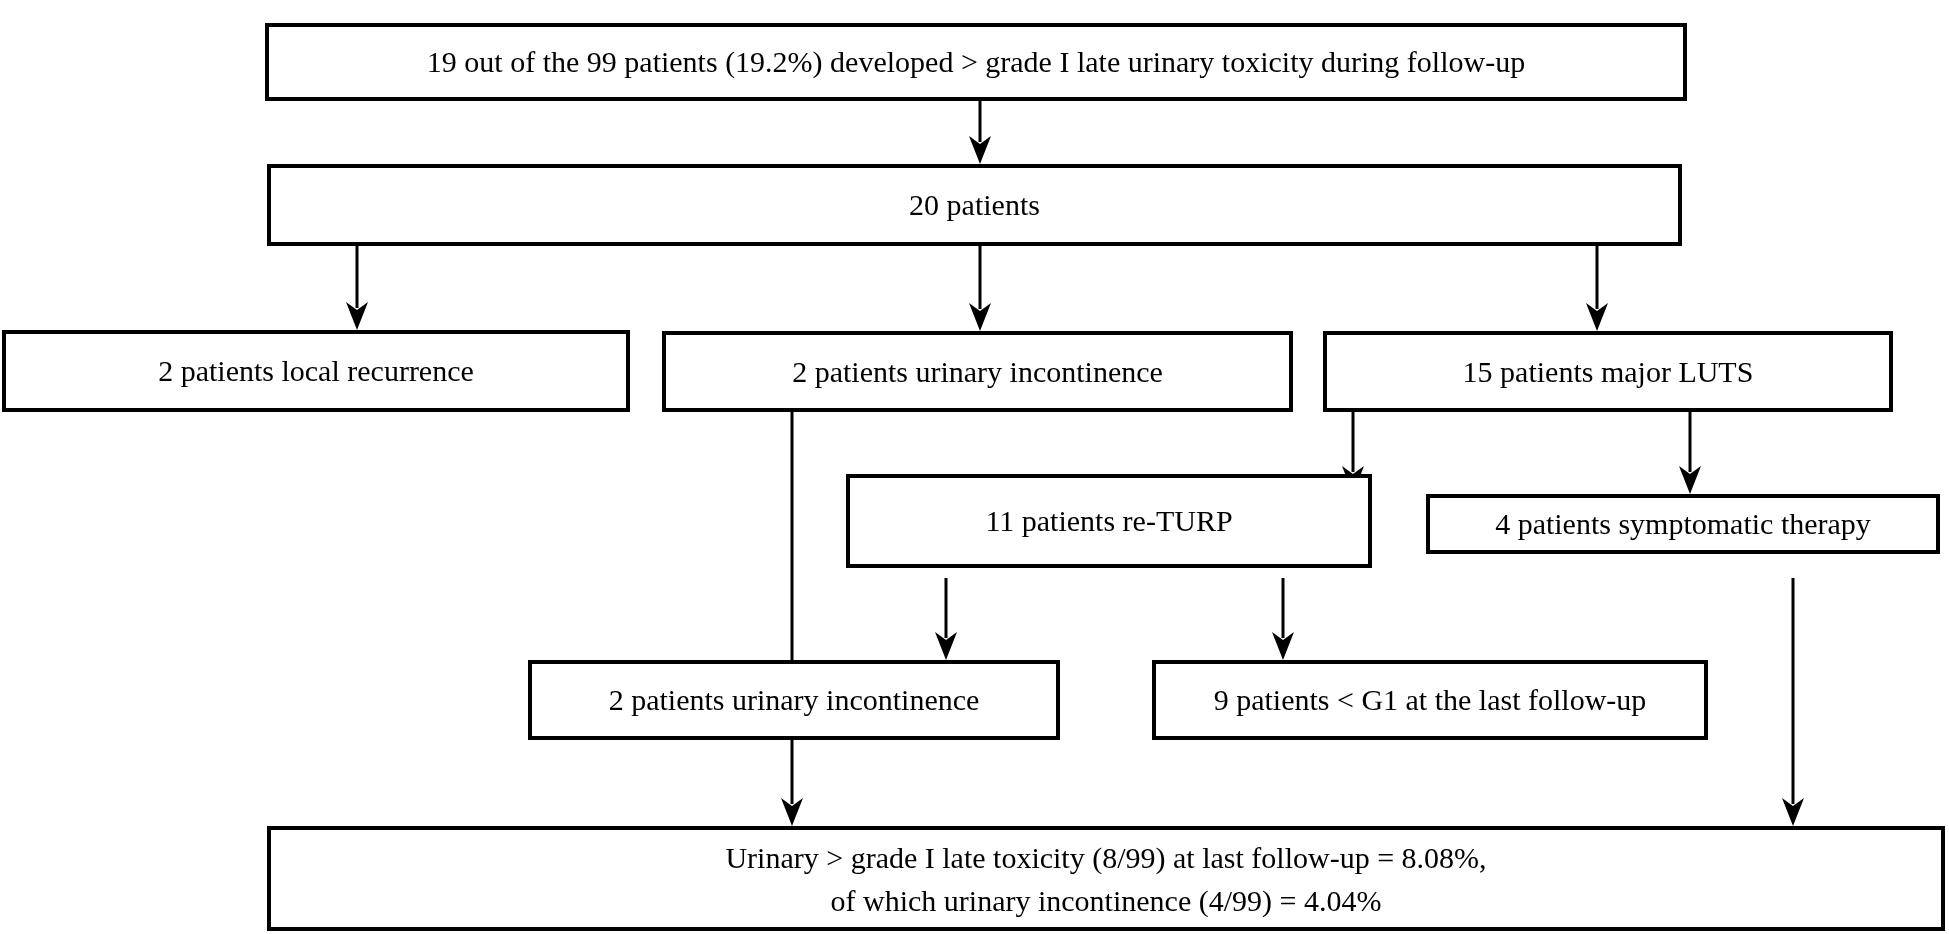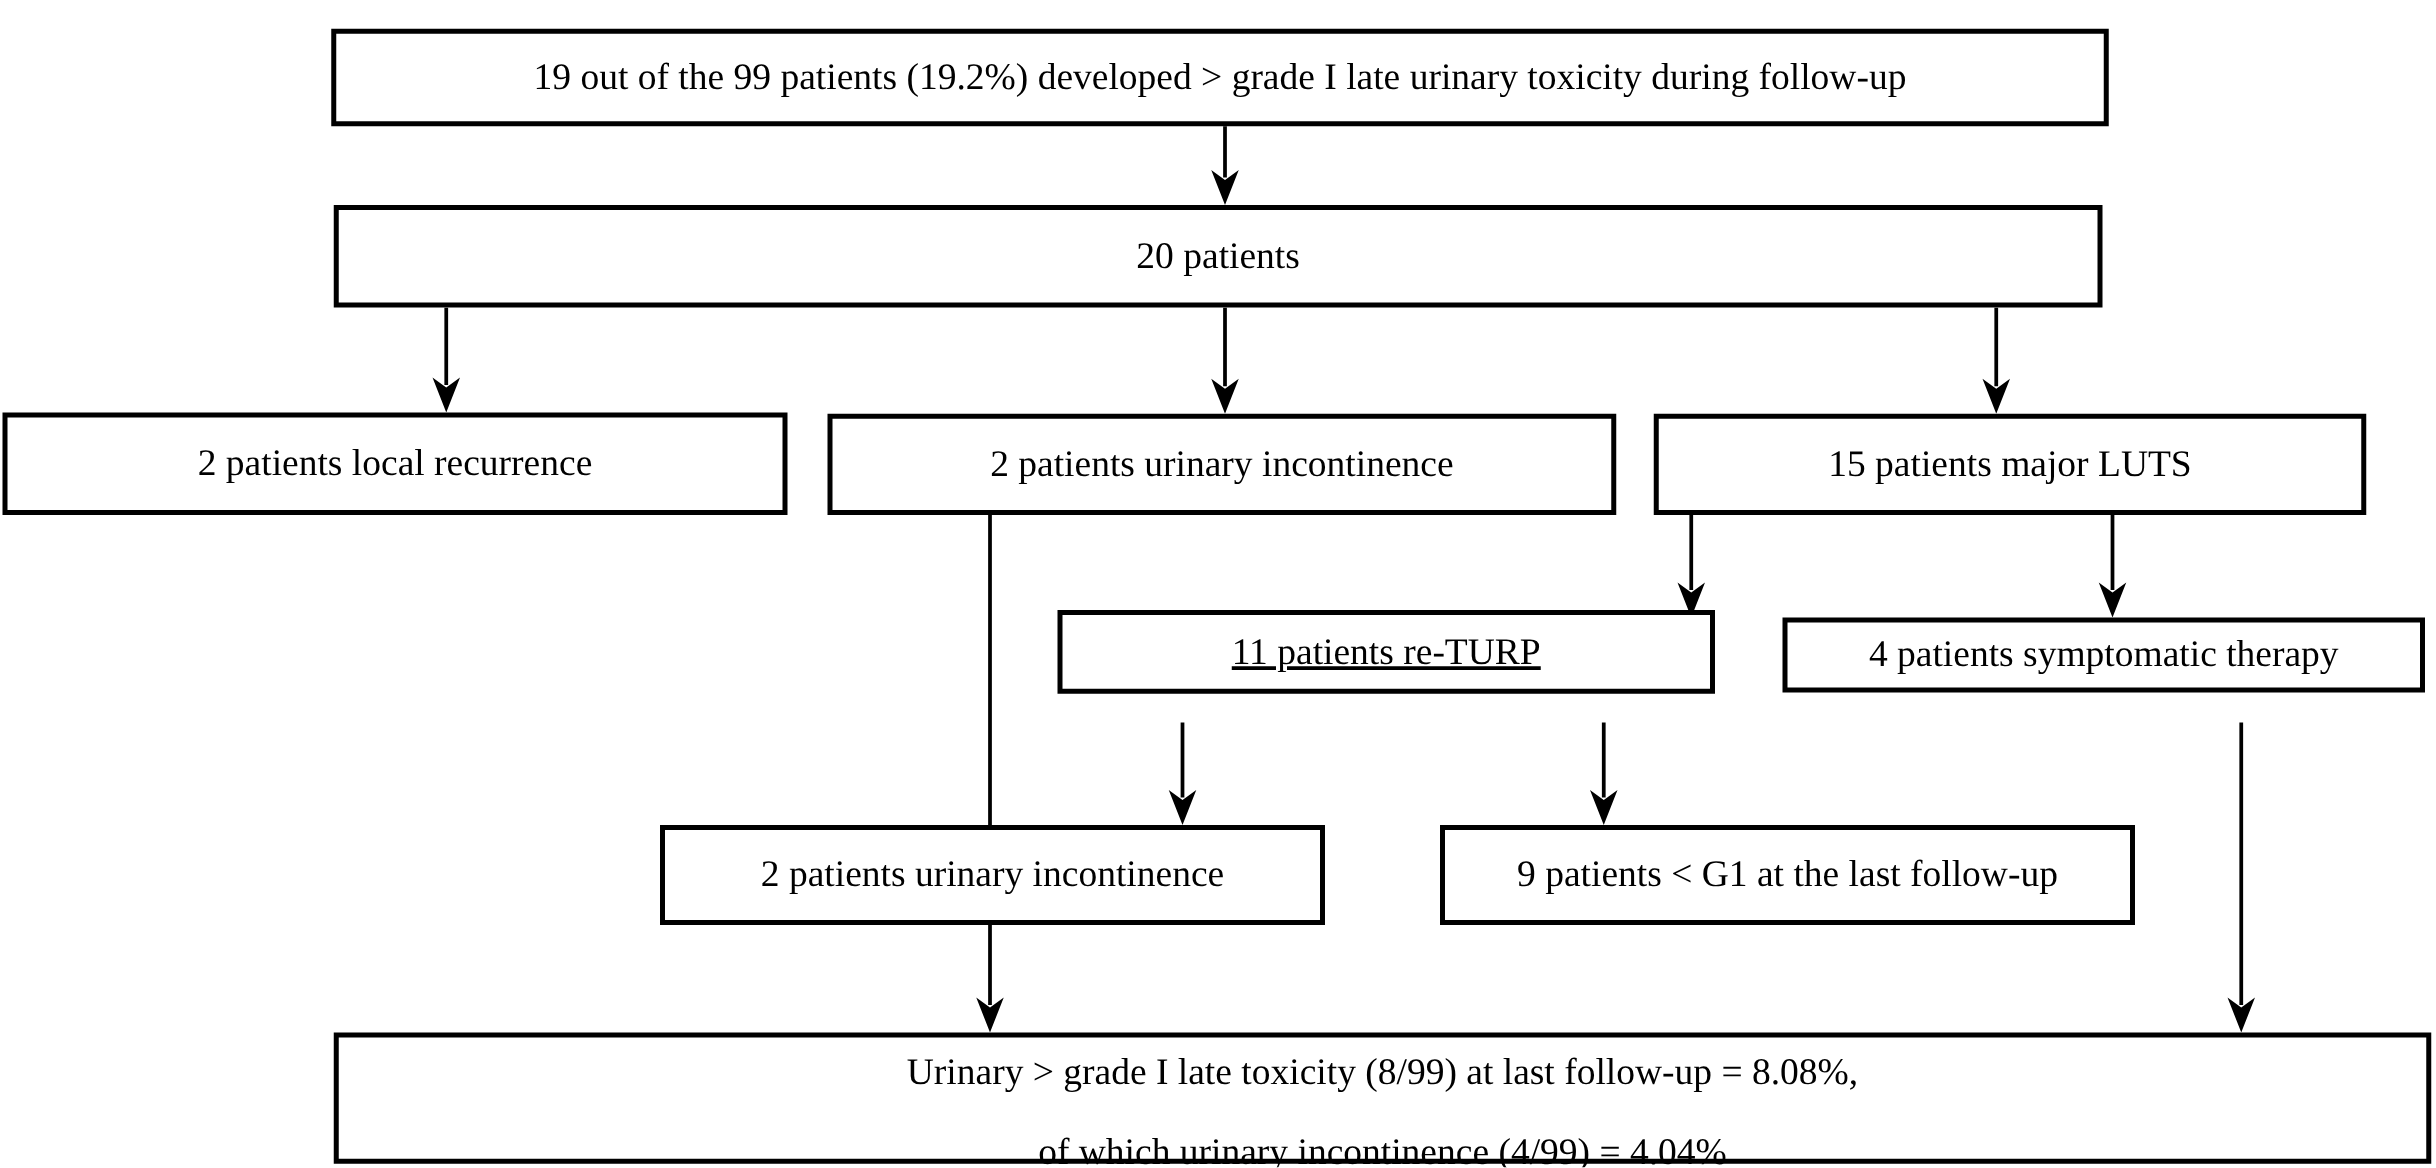--- a/index.html
+++ b/index.html
@@ -35,29 +35,28 @@
     font-size: 30px;
     line-height: 1.25;
     white-space: nowrap;
   }
   .node.multiline {
     flex-direction: column;
     white-space: normal;
   }
   .node.multiline .tline {
     line-height: 43px;
-    margin-top: 21px;
   }
   
   #box-root        { left: 265px;  top: 3px;   width: 1422px; height: 78px; margin-top: 20px;  }
   #box-cohort      { left: 267px;  top: 164px; width: 1415px; height: 82px;  }
   #box-local       { left: 2px;    top: 330px; width: 628px;  height: 82px;  }
   #box-incont      { left: 662px;  top: 331px; width: 631px;  height: 81px;  }
   #box-luts        { left: 1323px; top: 331px; width: 570px;  height: 81px;  }
-  #box-returp      { left: 846px;  top: 488px; width: 526px;  height: 67px; text-decoration: underline;  }
+  #box-returp      { left: 846px;  top: 474px; width: 526px;  height: 94px;  }
   #box-sympt       { left: 1426px; top: 494px; width: 514px;  height: 60px;  }
   #box-incont2     { left: 528px;  top: 660px; width: 532px;  height: 80px;  }
   #box-g1          { left: 1152px; top: 660px; width: 556px;  height: 80px;  }
   #box-outcome     { left: 267px;  top: 826px; width: 1678px; height: 105px; }
 </style>
 </head>
 <body>
 
 <div class="canvas">
 

